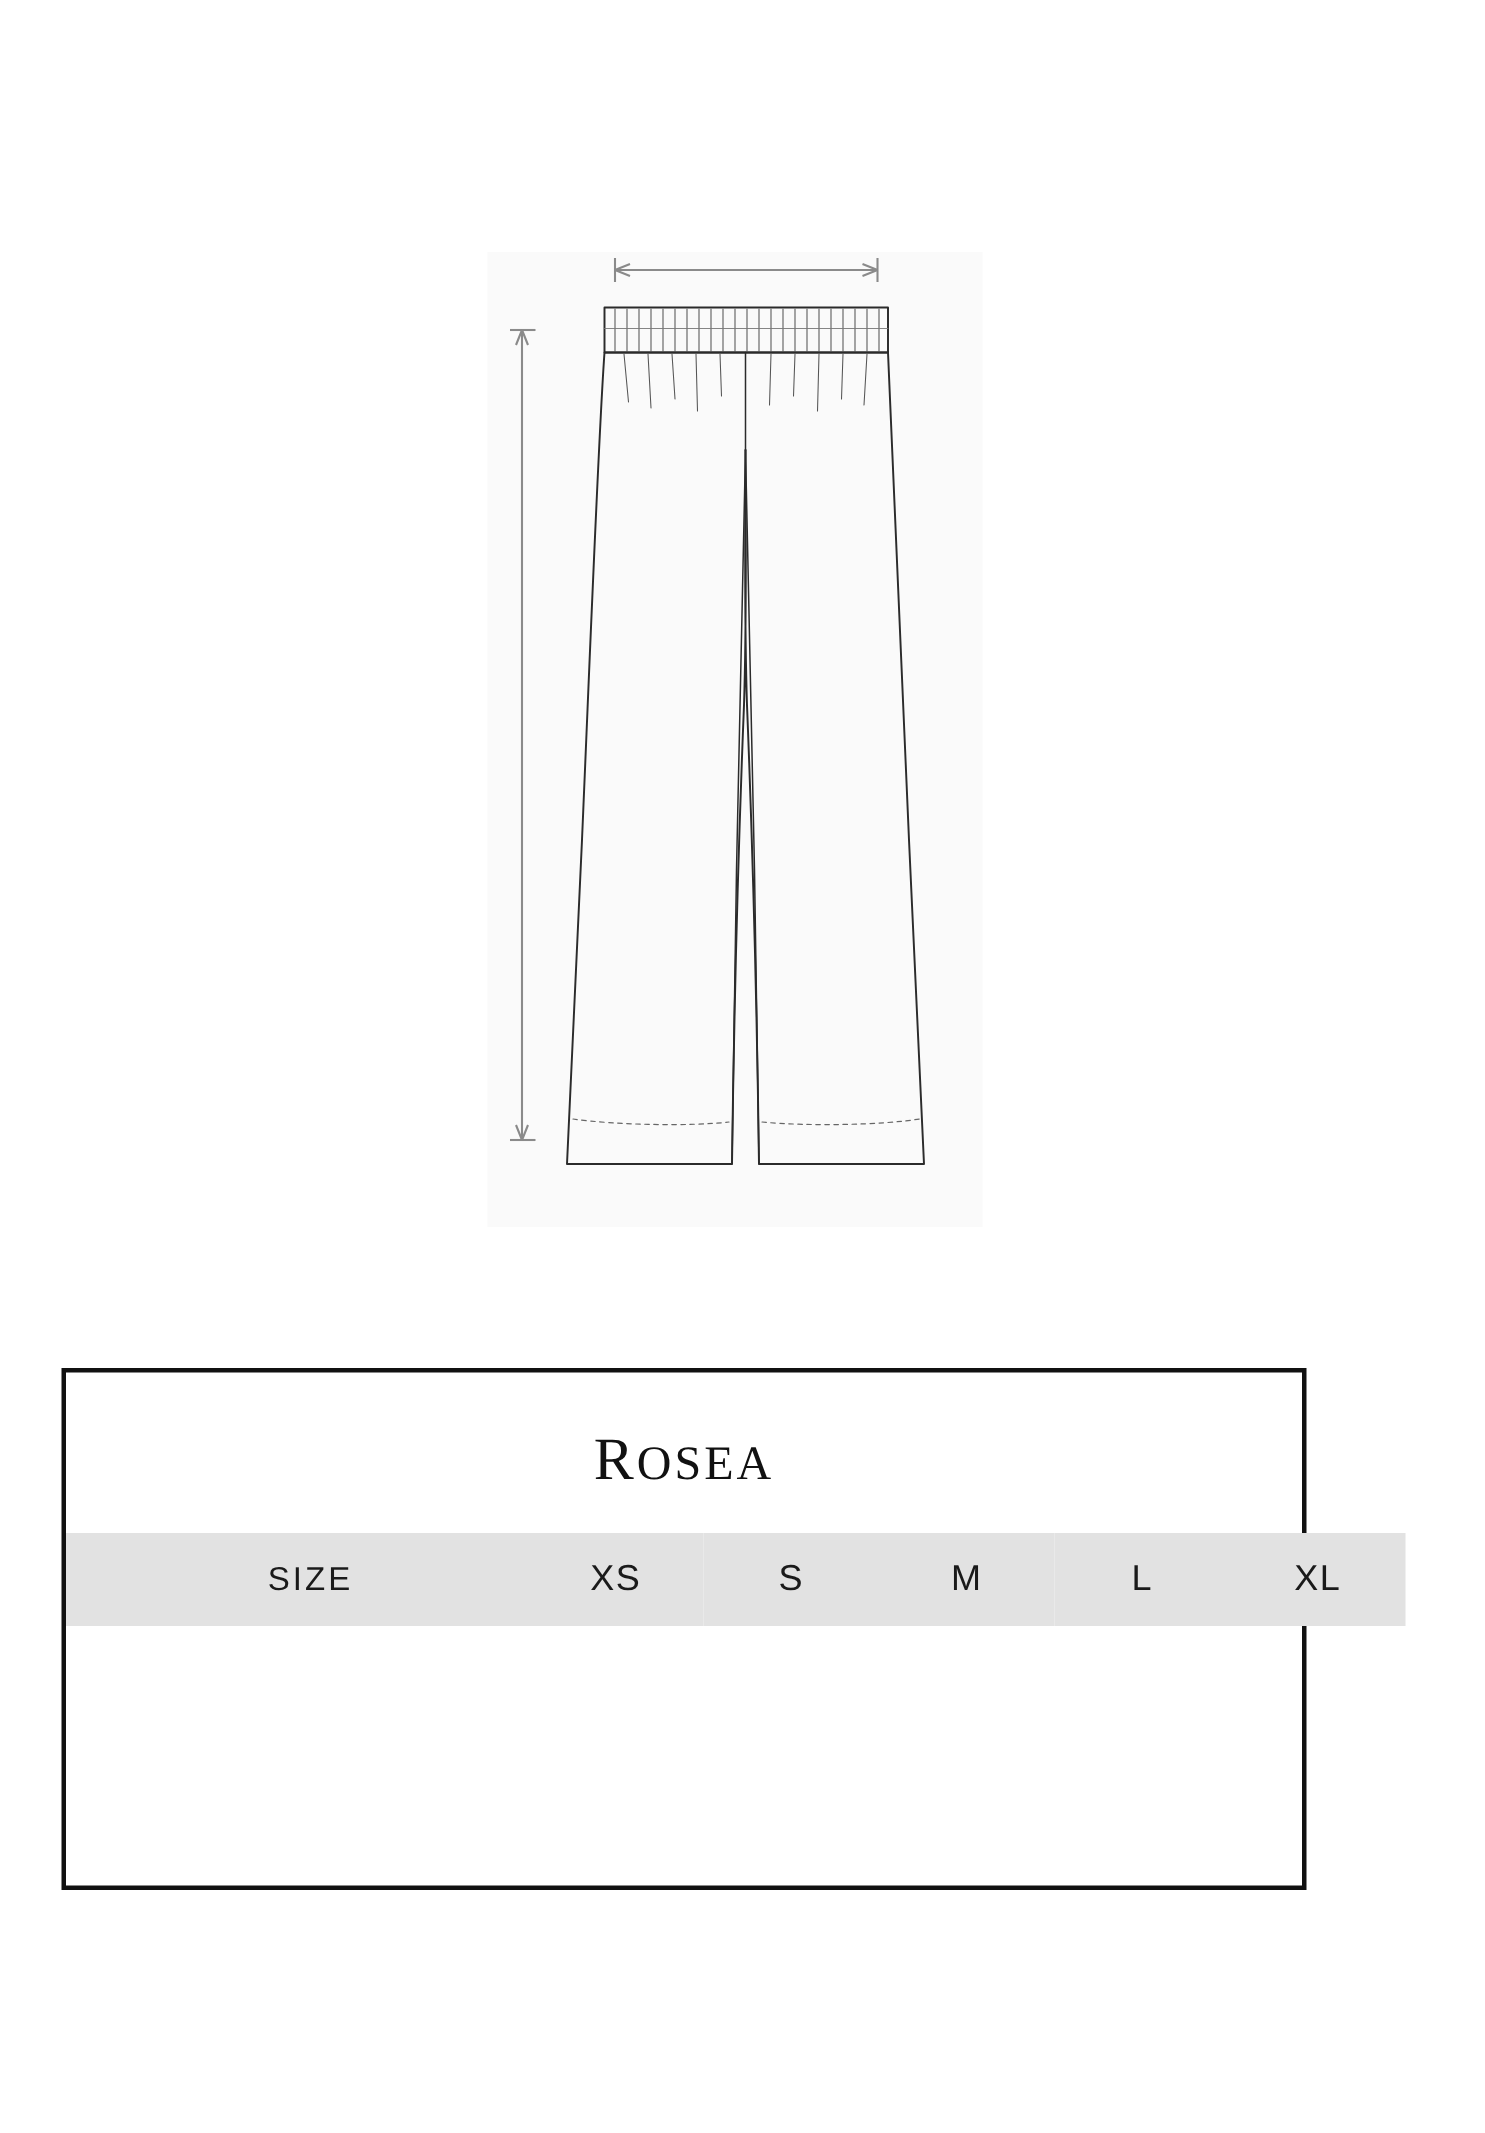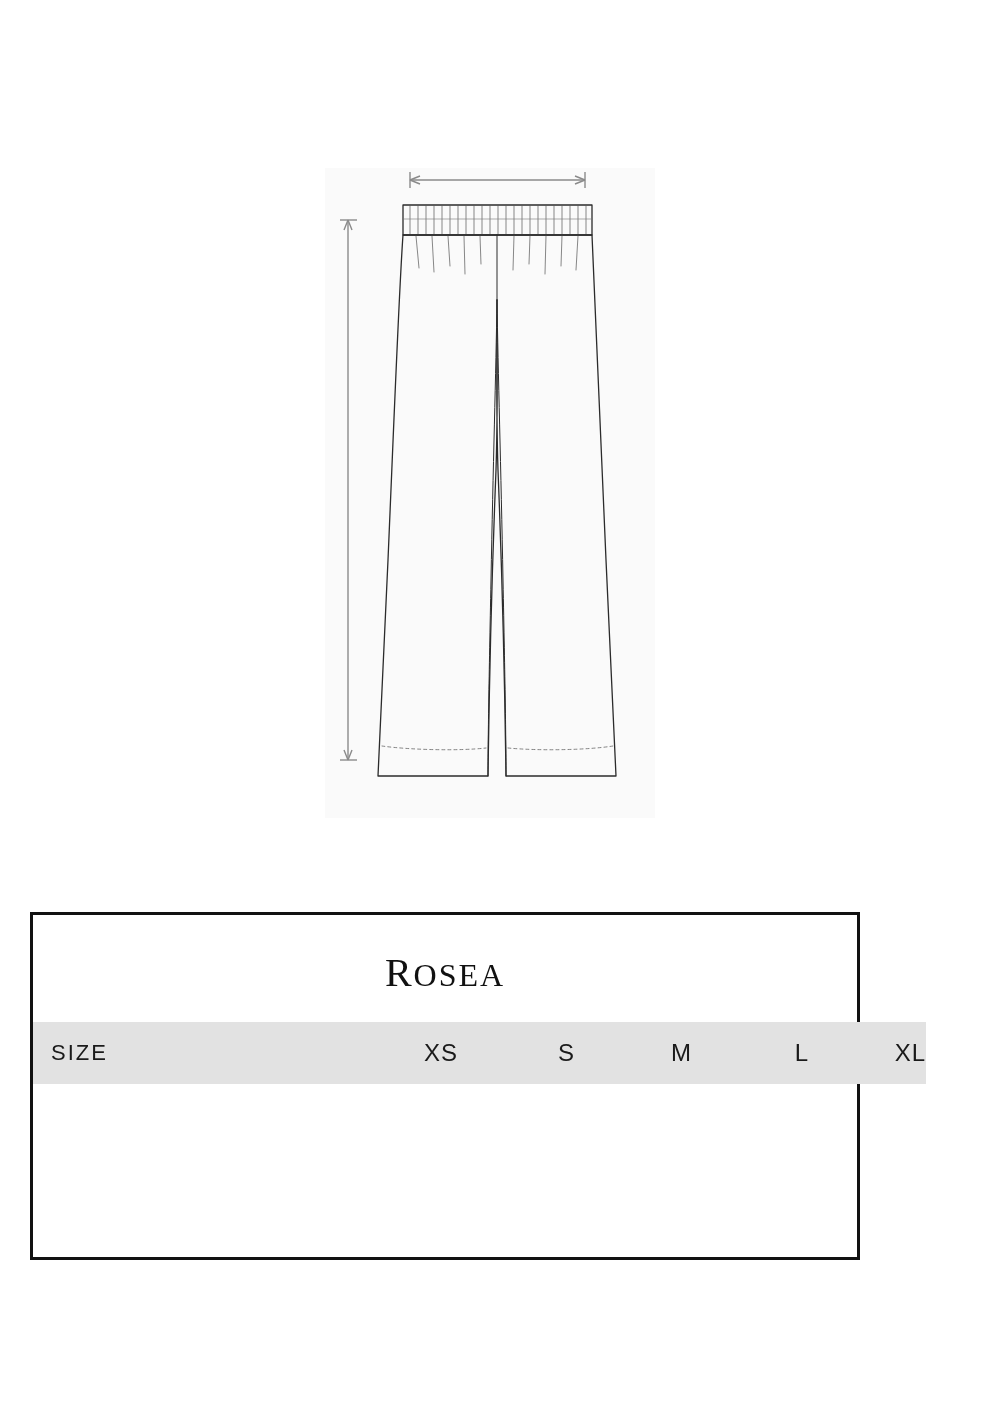--- a/index.html
+++ b/index.html
@@ -34,21 +34,21 @@
   }
   .illus-svg {
     position: absolute;
     left: 300px;
     top: 140px;
   }
 
   
   .chart-card {
     position: absolute;
-    left: 30px;
+    left: 41px;
     top: 912px;
     width: 830px;
     height: 348px;
     border: 3px solid #111111;
     background: #ffffff;
     box-sizing: border-box;
   }
   .brand {
     text-align: center;
     font-family: "Liberation Serif", serif;
@@ -73,21 +73,21 @@
   }
   table.size-table tr.header-row {
     background: #e2e2e2;
   }
   table.size-table tr.row-alt {
     background: #e2e2e2;
   }
   table.size-table td, table.size-table th {
     padding: 0 0 0 18px;
     font-weight: 400;
-    text-align: left;
+    text-align: center;
     vertical-align: middle;
     border: none;
   }
   .col-label {
     width: 290px;
     font-size: 23px;
     letter-spacing: 1px;
     color: #1a1a1a;
   }
   .col-label.head {
@@ -95,21 +95,21 @@
     letter-spacing: 2px;
   }
   .col-val {
     width: 117px;
     font-size: 25px;
     color: #1a1a1a;
   }
   .col-val.head {
     font-size: 24px;
     letter-spacing: 1px;
-    text-align: right;
+    text-align: center;
     padding-left: 0;
   }
   .measure-cell {
     font-size: 26px;
   }
 </style>
 </head>
 <body>
 
 <div class="illus-wrap">

